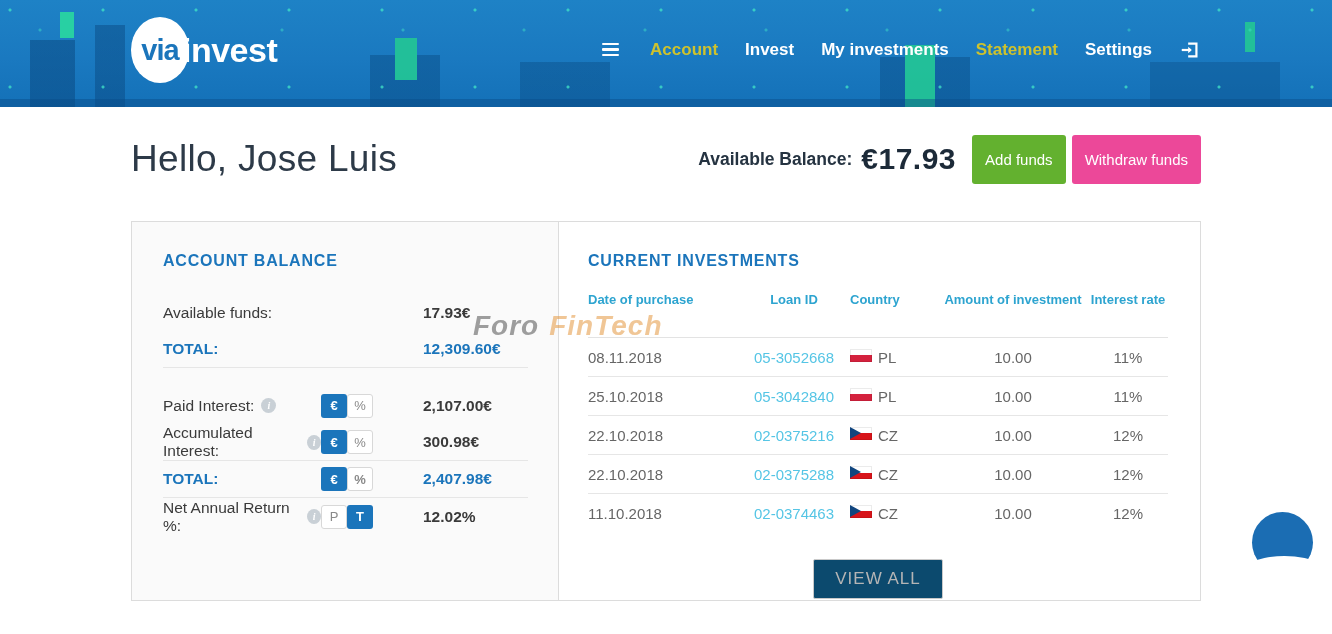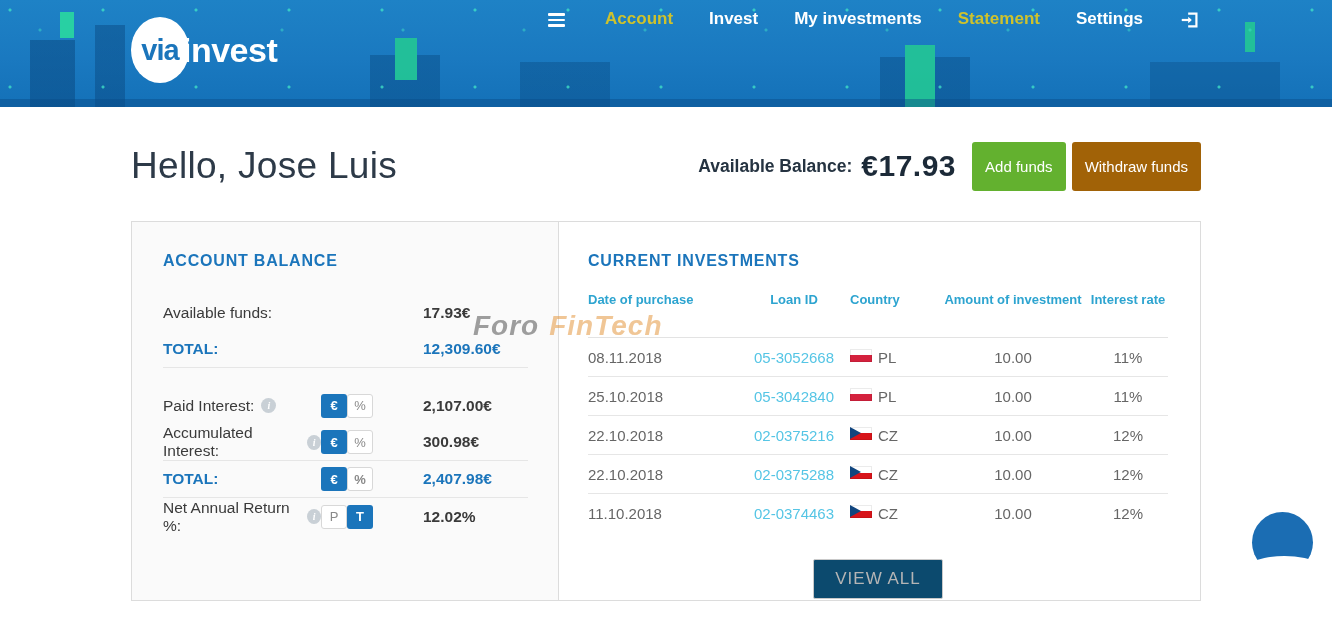--- a/index.html
+++ b/index.html
@@ -29,36 +29,36 @@
       radial-gradient(circle at 40px 30px, rgba(64,230,200,.45) 1px, transparent 2px),
       radial-gradient(circle at 70px 60px, rgba(110,255,190,.4) 1px, transparent 2px);
     background-size:93px 77px,121px 89px,67px 103px; }
   .topbar::after { content:""; position:absolute; left:0; bottom:0; width:100%; height:8px; background:rgba(8,75,135,.45); }
 
   .logo { position:absolute; left:131px; top:17px; display:flex; align-items:center; z-index:3; cursor:pointer; }
   .logo-circle { width:58px; height:66px; border-radius:50%; background:#fff; display:flex; align-items:center; justify-content:center; }
   .logo-via { color:#1b75bb; font-weight:bold; font-size:29px; letter-spacing:-1px; }
   .logo-invest { color:#fff; font-weight:bold; font-size:34px; letter-spacing:-.5px; margin-left:-7px; }
 
-  .nav { position:absolute; right:131px; top:9px; height:99px; display:flex; gap:36px; z-index:3; }
+  .nav { position:absolute; right:131px; top:0; height:99px; display:flex; align-items:center; gap:27px; z-index:3; }
   .nav a { color:#fff; font-size:17px; font-weight:bold; text-decoration:none; cursor:pointer; }
   .nav a.hl { color:#cec22d; }
   .hamburger { display:flex; flex-direction:column; gap:3px; cursor:pointer; padding:4px; }
   .hamburger i { display:block; width:17px; height:2.5px; background:#fff; border-radius:1px; }
   .logout { width:22px; height:22px; cursor:pointer; display:flex; }
 
   
-  .hero { position:absolute; top:137px; left:131px; width:1070px; height:58px; display:flex; align-items:center;justify-content:center; }
+  .hero { position:absolute; top:130px; left:131px; width:1070px; height:58px; display:flex; align-items:center;justify-content:center; }
   .greeting { font-size:37px; font-weight:normal; color:#2d3a48; letter-spacing:.3px; }
   .balance-area { margin-left:auto; display:flex; align-items:center; }
   .balance-label { font-size:17.5px; font-weight:bold; color:#253341; }
   .balance-value { font-size:30px; font-weight:bold; color:#1c2a38; margin-left:9px; letter-spacing:.5px; }
   .btn { border:none; color:#fff; font-size:15px; font-family:inherit; padding:16px 13px; border-radius:3px; cursor:pointer; }
   .btn-add { background:#63b12f; margin-left:16px; }
-  .btn-withdraw { background:#a16207; margin-left:6px; }
+  .btn-withdraw { background:#ec4899; margin-left:6px; }
 
   
   .panels { position:absolute; top:221px; left:131px; width:1070px; height:380px; display:flex; border:1px solid #dcdcdc; background:#fff; }
   .panel-left { width:428px; background:#fafafa; border-right:1px solid #dcdcdc; padding:30px 30px 0 31px; }
   .panel-right { flex:1; background:#fff; padding:30px 32px 0 29px; }
   .panel-title { color:#1b75bb; font-size:16px; font-weight:bold; letter-spacing:.8px; }
 
   
   .bal-rows { margin-top:24px; }
   .bal-row { display:flex; align-items:center; height:37px; font-size:15.5px; color:#3a3a3a; }

